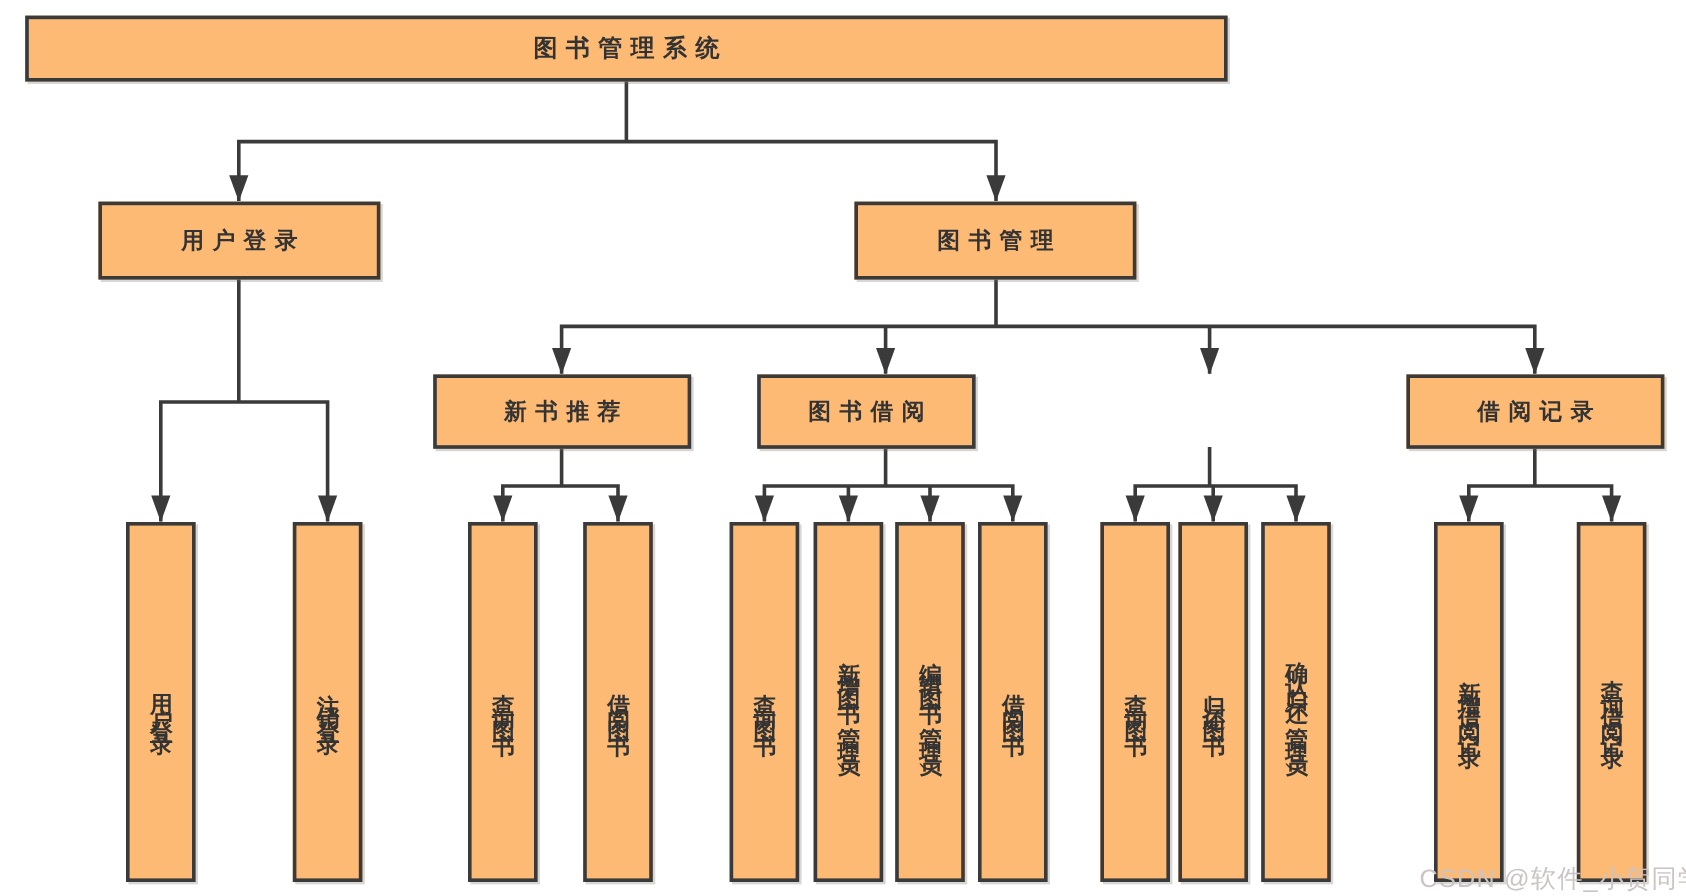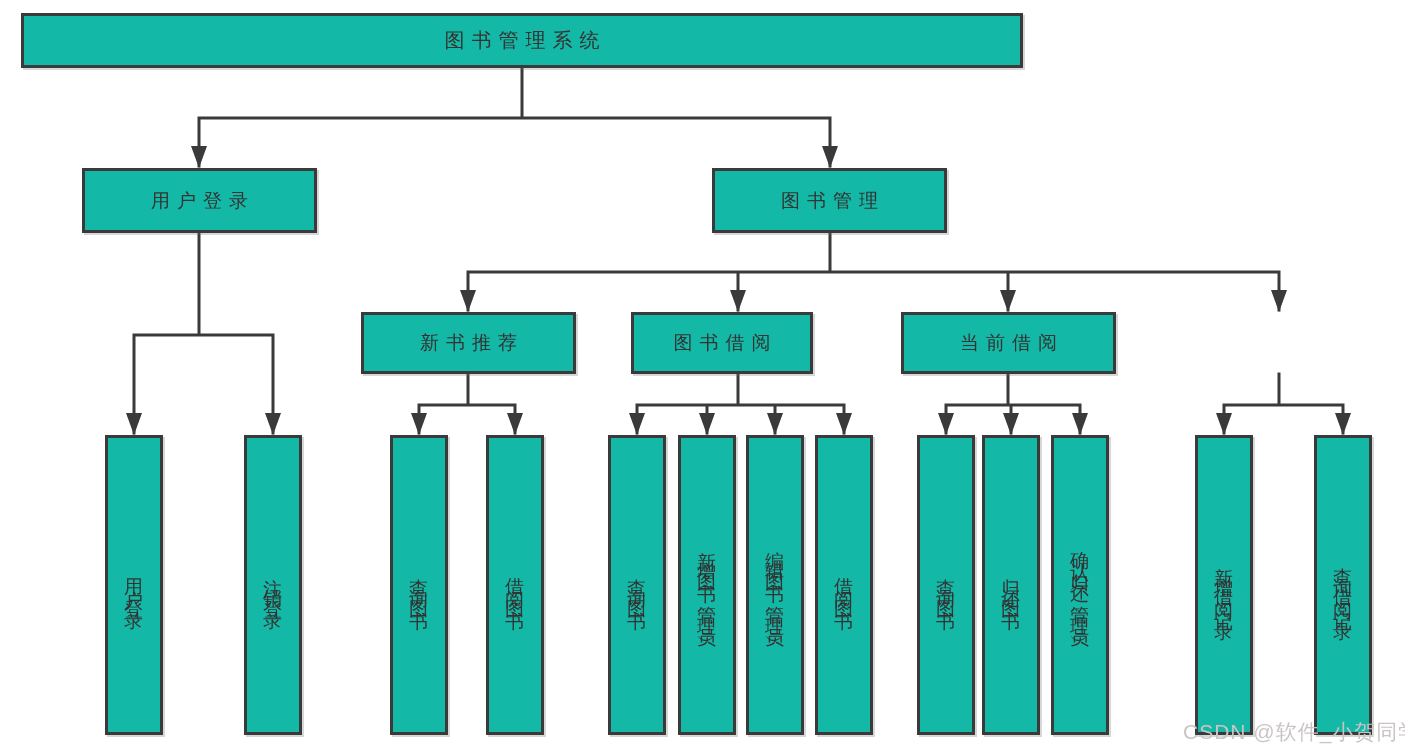--- a/index.html
+++ b/index.html
@@ -16,25 +16,26 @@
     color:var(--text);
     position:relative;
     overflow:hidden;
   }
   .canvas{position:absolute;left:0;top:0;width:1405px;height:747px;}
   svg.connectors{position:absolute;left:0;top:0;width:1405px;height:747px;color:var(--line);}
   .box{
     position:absolute;
     box-sizing:border-box;
     border:3px solid var(--line);
-    background:#14b8a6;
+    background:#fdba74;
     display:flex;align-items:center;justify-content:center;
     color:var(--text);
     box-shadow:2px 2px 0 rgba(110,110,110,0.28);
     z-index:2;
+    font-weight:bold;
   }
   .hbox{font-size:19px;letter-spacing:7px;padding-left:7px;white-space:nowrap;}
   .root-box{font-size:20px;}
   .leaf{
     writing-mode:vertical-lr;
     text-orientation:mixed;
     font-size:19px;
     letter-spacing:11px;
     line-height:1;
     text-align:center;
@@ -90,21 +91,21 @@
     </g>
   </svg>
 
   <div class="box hbox root-box" style="left:21px;top:13px;width:1002px;height:55px">图书管理系统</div>
 
   <div class="box hbox" style="left:82px;top:168px;width:235px;height:65px">用户登录</div>
   <div class="box hbox" style="left:361px;top:312px;width:215px;height:62px">新书推荐</div>
 
   <div class="box hbox" style="left:712px;top:168px;width:235px;height:65px">图书管理</div>
   <div class="box hbox" style="left:631px;top:312px;width:182px;height:62px">图书借阅</div>
-  <div class="box hbox" style="left:901px;top:312px;width:215px;height:62px">当前借阅</div>
+  <div class="box hbox" style="left:1172px;top:312px;width:215px;height:62px">借阅记录</div>
 
   <div class="box leaf" style="left:105px;top:435px;width:58px;height:300px">用户登录</div>
   <div class="box leaf" style="left:244px;top:435px;width:58px;height:300px">注销登录</div>
 
   <div class="box leaf" style="left:390px;top:435px;width:58px;height:300px">查询图书</div>
   <div class="box leaf" style="left:486px;top:435px;width:58px;height:300px">借阅图书</div>
 
   <div class="box leaf" style="left:608px;top:435px;width:58px;height:300px">查询图书</div>
   <div class="box leaf" style="left:678px;top:435px;width:58px;height:300px">新增图书（管理员）</div>
   <div class="box leaf" style="left:746px;top:435px;width:58px;height:300px">编辑图书（管理员）</div>

